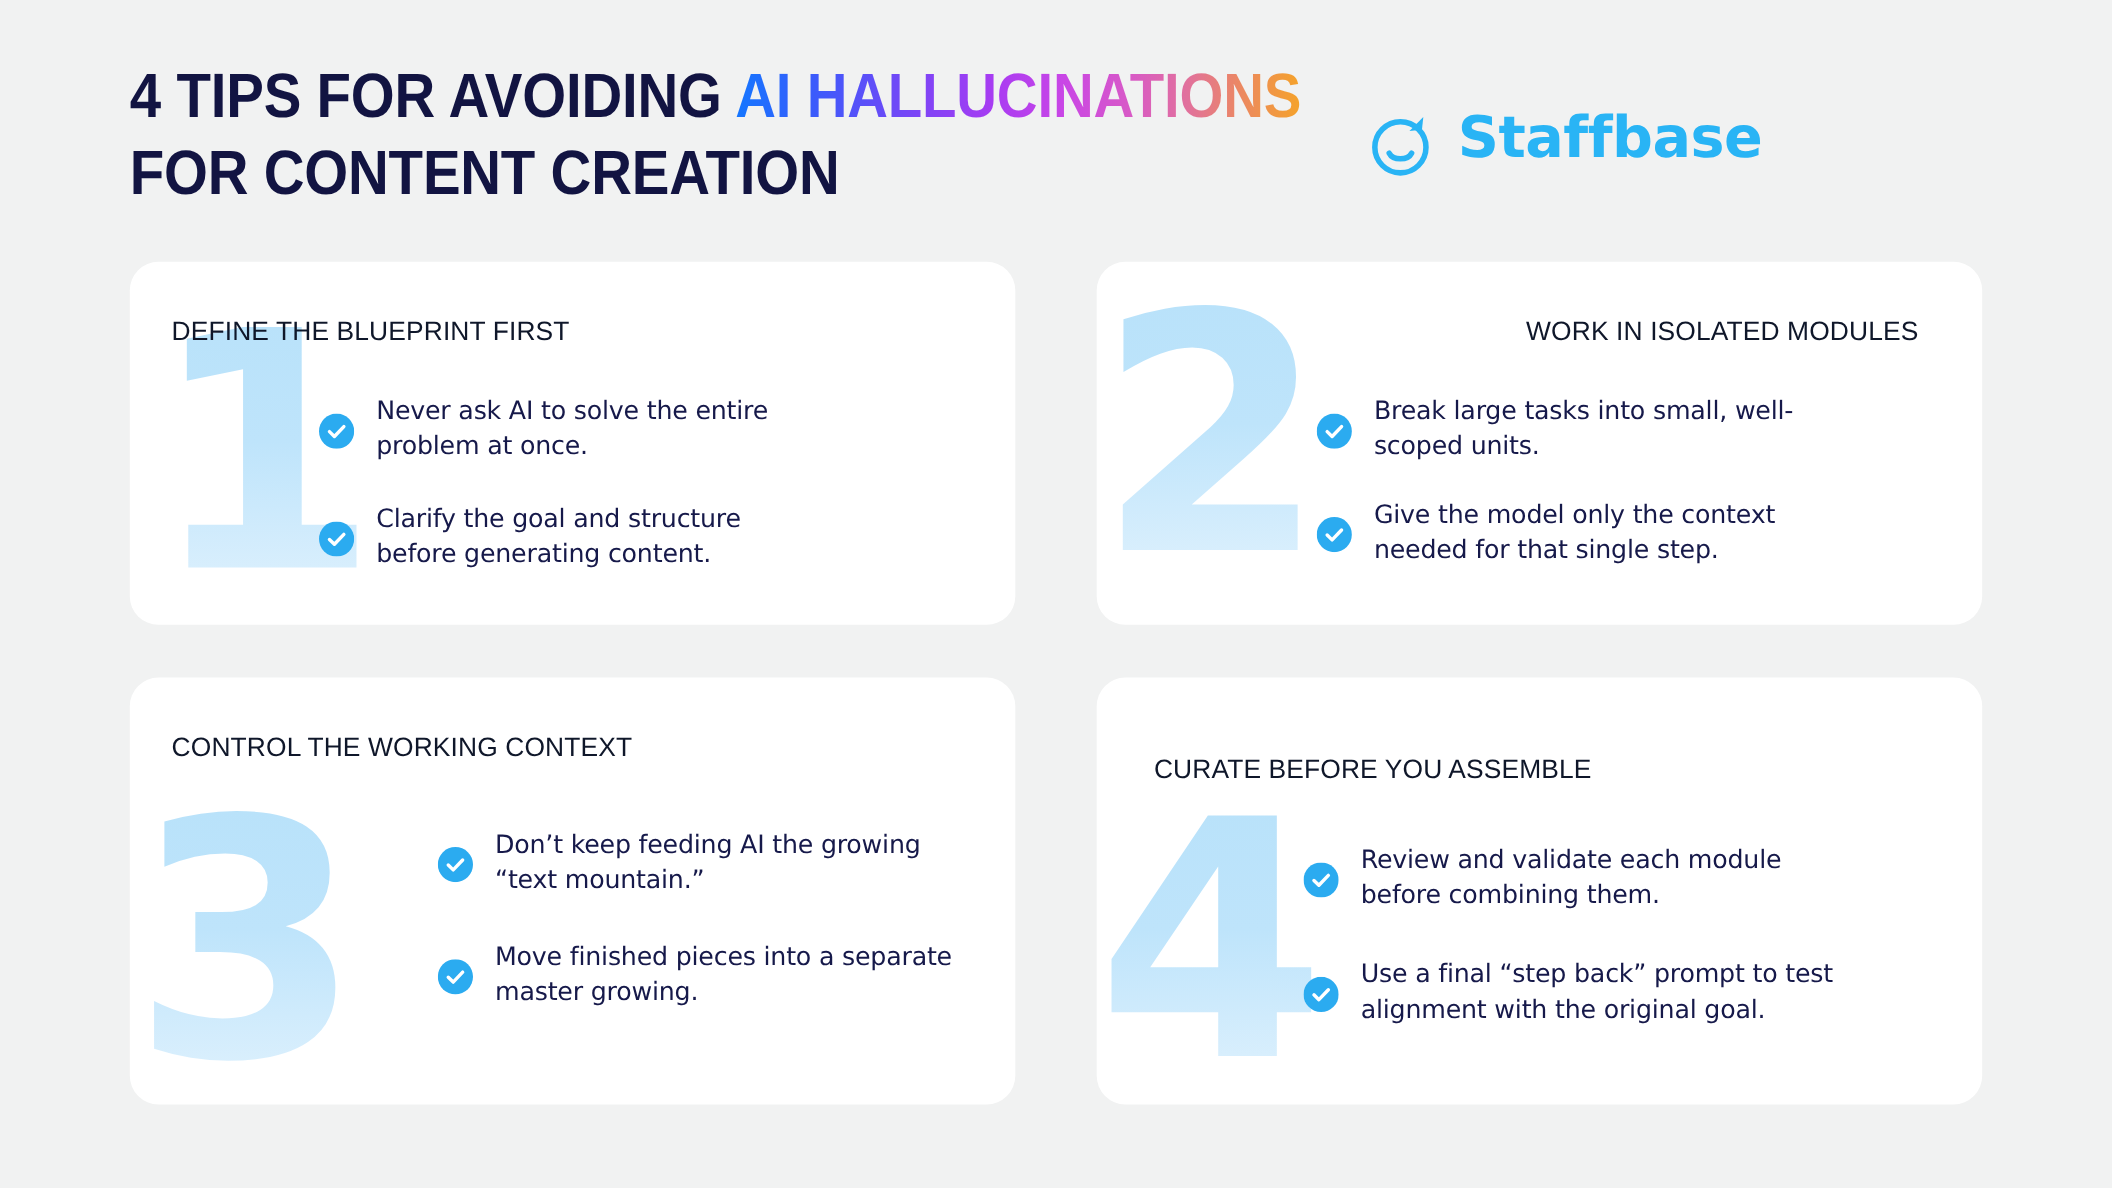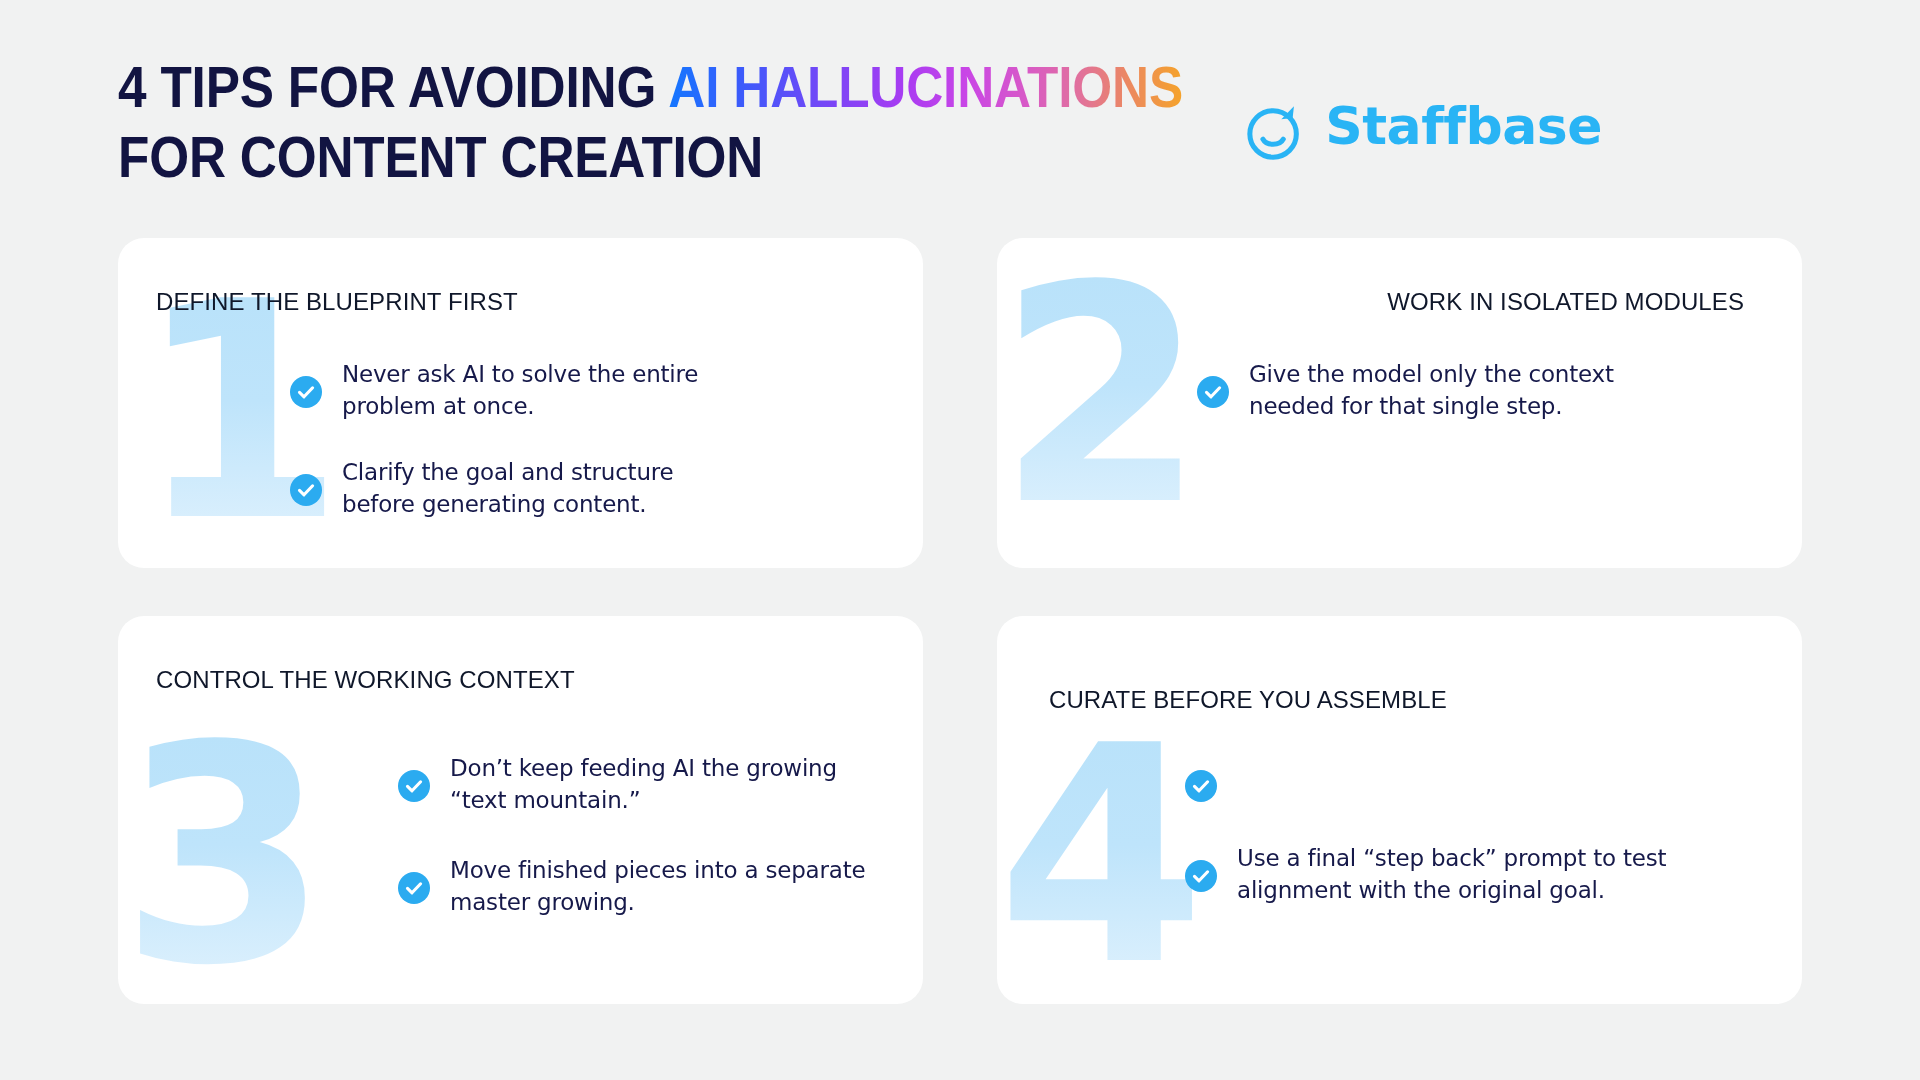--- a/index.html
+++ b/index.html
@@ -211,20 +211,27 @@
 
     <div class="card c2">
       <div class="bignum">2</div>
       <div class="card-head">WORK IN ISOLATED MODULES</div>
       <div class="bullets">
         <div class="bullet">
           <svg class="check" viewBox="0 0 32 32" aria-hidden="true">
             <circle cx="16" cy="16" r="16" fill="#2BABF0"></circle>
             <path d="M9.5 16.4 L14 20.8 L22.6 11.8" fill="none" stroke="#FFFFFF" stroke-width="3.1" stroke-linecap="round" stroke-linejoin="round"></path>
           </svg>
+          <div class="bullet-text">Break large tasks into small, well-scoped units.</div>
+        </div>
+        <div class="bullet">
+          <svg class="check" viewBox="0 0 32 32" aria-hidden="true">
+            <circle cx="16" cy="16" r="16" fill="#2BABF0"></circle>
+            <path d="M9.5 16.4 L14 20.8 L22.6 11.8" fill="none" stroke="#FFFFFF" stroke-width="3.1" stroke-linecap="round" stroke-linejoin="round"></path>
+          </svg>
           <div class="bullet-text">Give the model only the context needed for that single step.</div>
         </div>
       </div>
     </div>
 
     <div class="card c3">
       <div class="bignum">3</div>
       <div class="card-head">CONTROL THE WORKING CONTEXT</div>
       <div class="bullets">
         <div class="bullet">
@@ -246,20 +253,21 @@
 
     <div class="card c4">
       <div class="bignum">4</div>
       <div class="card-head">CURATE BEFORE YOU ASSEMBLE</div>
       <div class="bullets">
         <div class="bullet">
           <svg class="check" viewBox="0 0 32 32" aria-hidden="true">
             <circle cx="16" cy="16" r="16" fill="#2BABF0"></circle>
             <path d="M9.5 16.4 L14 20.8 L22.6 11.8" fill="none" stroke="#FFFFFF" stroke-width="3.1" stroke-linecap="round" stroke-linejoin="round"></path>
           </svg>
+          <div class="bullet-text">Review and validate each module before combining them.</div>
         </div>
         <div class="bullet">
           <svg class="check" viewBox="0 0 32 32" aria-hidden="true">
             <circle cx="16" cy="16" r="16" fill="#2BABF0"></circle>
             <path d="M9.5 16.4 L14 20.8 L22.6 11.8" fill="none" stroke="#FFFFFF" stroke-width="3.1" stroke-linecap="round" stroke-linejoin="round"></path>
           </svg>
           <div class="bullet-text">Use a final “step back” prompt to test alignment with the original goal.</div>
         </div>
       </div>
     </div>

